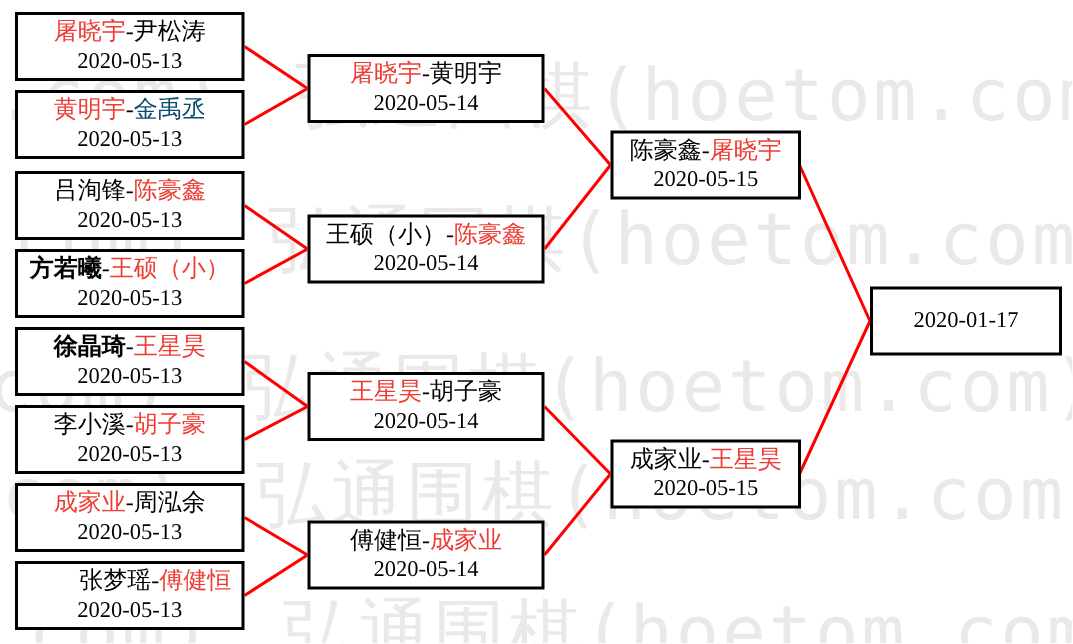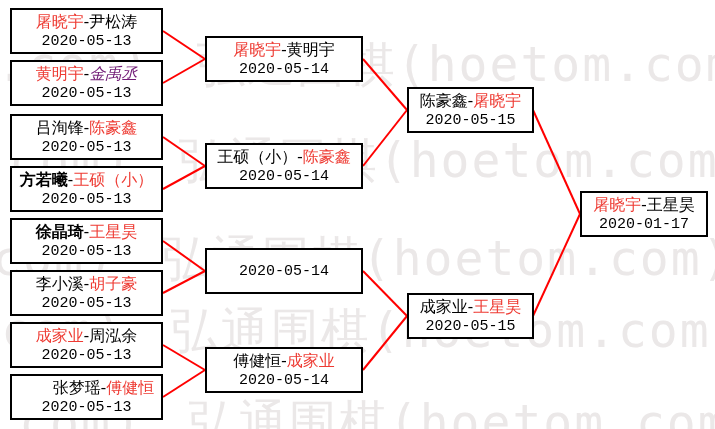--- a/index.html
+++ b/index.html
@@ -25,21 +25,21 @@
     position:absolute;z-index:2;box-sizing:border-box;
     background:#fff;border:2px solid #000;
     display:flex;flex-direction:column;justify-content:center;align-items:center;
     text-align:right;
   }
   .names{
     font-size:16px;line-height:20px;white-space:nowrap;color:#000;
   }
   .date{
     font-size:15px;line-height:19px;color:#000;
-    font-family:Liberation Mono, monospace;
+    font-family:Liberation Serif, serif;
     letter-spacing:0px;
   }
 </style>
 </head>
 <body>
 
 <div id="canvas">
 
   <div id="watermark" style="color: rgb(235, 232, 232);">
     <div class="wm-row" style="left:-420px;top:40px"><span>弘通围棋(hoetom.com)</span><span>弘通围棋(hoetom.com)</span></div>
@@ -64,21 +64,21 @@
     <line x1="363" y1="370" x2="407" y2="316" stroke-width="2" stroke="#ff0000"></line>
     <line x1="533" y1="110" x2="580" y2="214" stroke-width="2" stroke="#ff0000"></line>
     <line x1="533" y1="316" x2="580" y2="214" stroke-width="2" stroke="#ff0000"></line>
   </svg>
 
   <div class="match-box" style="left:10px;top:8px;width:153px;height:46px">
     <div class="names"><span style="color: rgb(238, 59, 51);">屠晓宇</span><span>-</span><span style="color: rgb(0, 0, 0);">尹松涛</span></div>
     <div class="date">2020-05-13</div>
   </div>
   <div class="match-box" style="left:10px;top:60px;width:153px;height:46px">
-    <div class="names"><span style="color: rgb(238, 59, 51);">黄明宇</span><span>-</span><span style="color: #701a75; font-style: italic;">金禹丞</span></div>
+    <div class="names"><span style="color: rgb(238, 59, 51);">黄明宇</span><span>-</span><span style="color: #0c4a6e;">金禹丞</span></div>
     <div class="date">2020-05-13</div>
   </div>
   <div class="match-box" style="left:10px;top:114px;width:153px;height:46px">
     <div class="names"><span style="color: rgb(0, 0, 0);">吕洵锋</span><span>-</span><span style="color: rgb(238, 59, 51);">陈豪鑫</span></div>
     <div class="date">2020-05-13</div>
   </div>
   <div class="match-box" style="left:10px;top:166px;width:153px;height:46px">
     <div class="names"><span style="color: rgb(0, 0, 0); font-weight: bold;">方若曦</span><span>-</span><span style="color: rgb(238, 59, 51);">王硕（小）</span></div>
     <div class="date">2020-05-13</div>
   </div>
@@ -101,34 +101,34 @@
 
   <div class="match-box" style="left:205px;top:36px;width:158px;height:46px">
     <div class="names"><span style="color: rgb(238, 59, 51);">屠晓宇</span><span>-</span><span style="color: rgb(0, 0, 0);">黄明宇</span></div>
     <div class="date">2020-05-14</div>
   </div>
   <div class="match-box" style="left:205px;top:143px;width:158px;height:46px">
     <div class="names"><span style="color: rgb(0, 0, 0);">王硕（小）</span><span>-</span><span style="color: rgb(238, 59, 51);">陈豪鑫</span></div>
     <div class="date">2020-05-14</div>
   </div>
   <div class="match-box" style="left:205px;top:248px;width:158px;height:46px">
+    <div class="names"><span style="color: rgb(238, 59, 51);">王星昊</span><span>-</span><span style="color: rgb(0, 0, 0);">胡子豪</span></div>
     <div class="date">2020-05-14</div>
   </div>
   <div class="match-box" style="left:205px;top:347px;width:158px;height:46px">
     <div class="names"><span style="color: rgb(0, 0, 0);">傅健恒</span><span>-</span><span style="color: rgb(238, 59, 51);">成家业</span></div>
     <div class="date">2020-05-14</div>
   </div>
 
   <div class="match-box" style="left:407px;top:87px;width:127px;height:46px">
     <div class="names"><span style="color: rgb(0, 0, 0);">陈豪鑫</span><span>-</span><span style="color: rgb(238, 59, 51);">屠晓宇</span></div>
     <div class="date">2020-05-15</div>
   </div>
   <div class="match-box" style="left:407px;top:293px;width:127px;height:46px">
     <div class="names"><span style="color: rgb(0, 0, 0);">成家业</span><span>-</span><span style="color: rgb(238, 59, 51);">王星昊</span></div>
     <div class="date">2020-05-15</div>
   </div>
 
   <div class="match-box" style="left:580px;top:191px;width:128px;height:46px">
-    <div class="names"><span style="color: rgb(238, 59, 51);">屠晓宇</span><span>-</span><span style="color: rgb(0, 0, 0);">王星昊</span></div>
     <div class="date">2020-01-17</div>
   </div>
 
 </div>
 
 </body></html>

